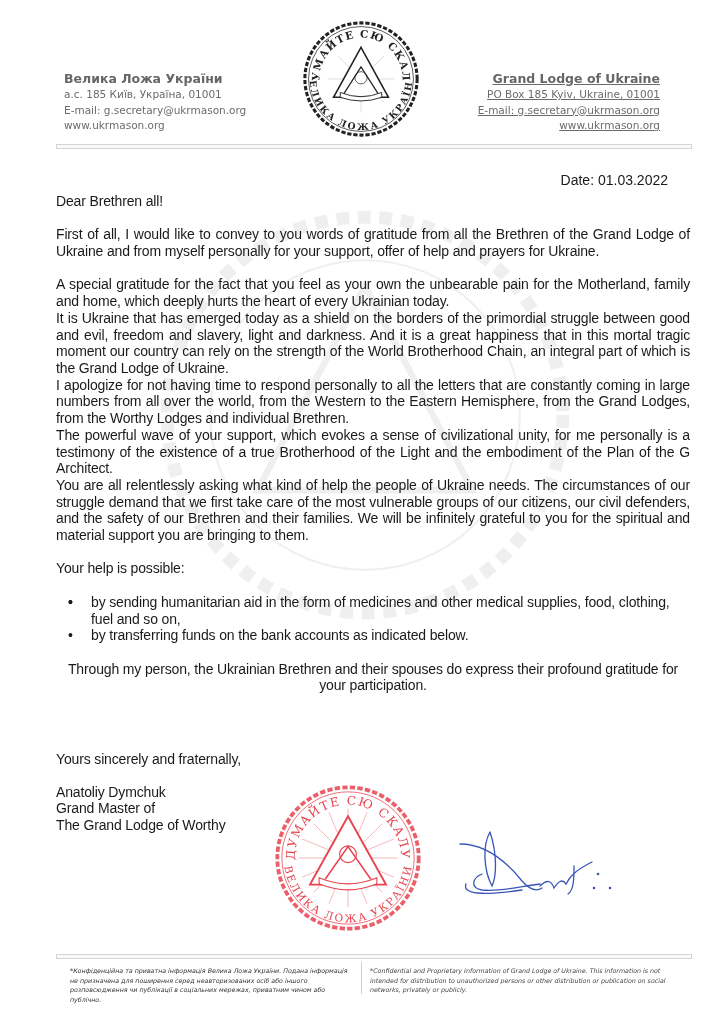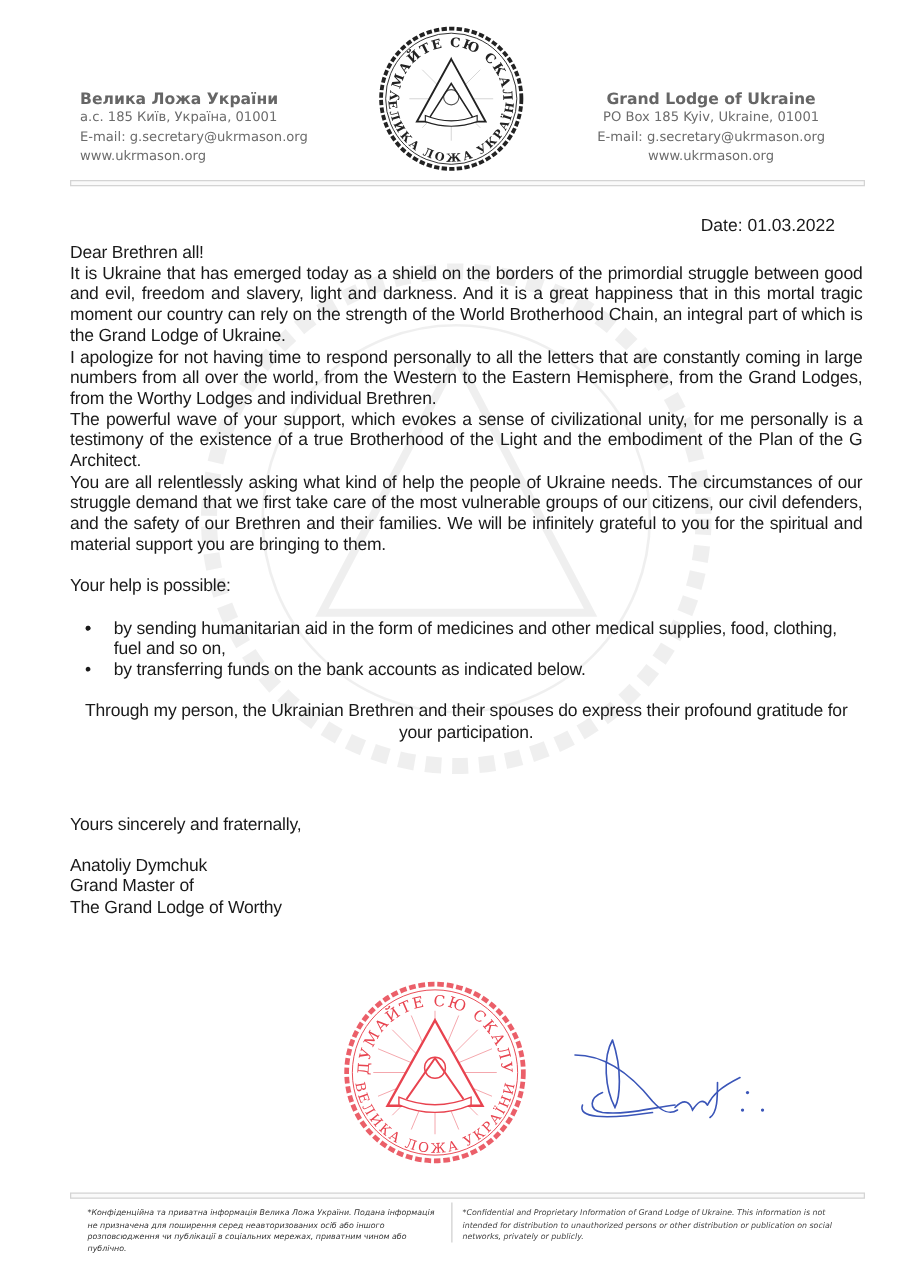--- a/index.html
+++ b/index.html
@@ -1,21 +1,21 @@
 <!DOCTYPE html>
 <html><head>
 <meta charset="utf-8">
 <style>
   html, body { margin: 0; padding: 0; background: #ffffff; }
   body { width: 724px; height: 1024px; position: relative; overflow: hidden; font-family: "Liberation Sans", sans-serif; color: #1a1a1a; }
 
   
   .hdr-left { position: absolute; left: 64px; top: 70px; font-family: "DejaVu Sans", sans-serif; color: #6b6b6b; font-size: 10.5px; line-height: 15.5px; }
   .hdr-left .org, .hdr-right .org { font-weight: bold; font-size: 12.5px; color: #666; line-height: 17px; }
-  .hdr-right { position: absolute; right: 64px; top: 70px; text-align: center; font-family: "DejaVu Sans", sans-serif; color: #6b6b6b; font-size: 10.5px; line-height: 15.5px; }
+  .hdr-right { position: absolute; right: 64px; top: 70px; text-align: right; font-family: "DejaVu Sans", sans-serif; color: #6b6b6b; font-size: 10.5px; line-height: 15.5px; text-decoration: underline; }
   .seal-top { position: absolute; left: 300px; top: 18px; width: 122px; height: 122px; }
   .hdr-rule { position: absolute; left: 56px; top: 144px; width: 634px; height: 3px; border: 1px solid #d4d4d4; background: #fafafa; }
 
   
   .watermark { position: absolute; left: 150px; top: 200px; width: 430px; height: 430px; opacity: 0.06; }
 
   
   .date { position: absolute; right: 56px; top: 172px; font-size: 14px; }
   .body { position: absolute; left: 56px; top: 193px; width: 634px; font-size: 14px; line-height: 16.7px; letter-spacing: -0.15px; }
   .body p { margin: 0; text-align: justify; }
@@ -79,20 +79,22 @@
   <div>E-mail: g.secretary@ukrmason.org</div>
   <div>www.ukrmason.org</div>
 </div>
 
 <div class="hdr-rule"></div>
 
 <div class="date">Date: 01.03.2022</div>
 
 <div class="body">
   <p>Dear Brethren all!</p>
+  <p class="gap">First of all, I would like to convey to you words of gratitude from all the Brethren of the Grand Lodge of Ukraine and from myself personally for your support, offer of help and prayers for Ukraine.</p>
+  <p class="gap">A special gratitude for the fact that you feel as your own the unbearable pain for the Motherland, family and home, which deeply hurts the heart of every Ukrainian today.</p>
   <p>It is Ukraine that has emerged today as a shield on the borders of the primordial struggle between good and evil, freedom and slavery, light and darkness. And it is a great happiness that in this mortal tragic moment our country can rely on the strength of the World Brotherhood Chain, an integral part of which is the Grand Lodge of Ukraine.</p>
   <p>I apologize for not having time to respond personally to all the letters that are constantly coming in large numbers from all over the world, from the Western to the Eastern Hemisphere, from the Grand Lodges, from the Worthy Lodges and individual Brethren.</p>
   <p>The powerful wave of your support, which evokes a sense of civilizational unity, for me personally is a testimony of the existence of a true Brotherhood of the Light and the embodiment of the Plan of the G Architect.</p>
   <p>You are all relentlessly asking what kind of help the people of Ukraine needs. The circumstances of our struggle demand that we first take care of the most vulnerable groups of our citizens, our civil defenders, and the safety of our Brethren and their families. We will be infinitely grateful to you for the spiritual and material support you are bringing to them.</p>
   <p class="gap">Your help is possible:</p>
   <ul>
     <li><span class="bullet">•</span></li>
     <li><span class="bullet">•</span><span>by sending humanitarian aid in the form of medicines and other medical supplies, food, clothing, fuel and so on,</span></li>
     <li><span class="bullet">•</span><span>by transferring funds on the bank accounts as indicated below.</span></li>
   </ul>

